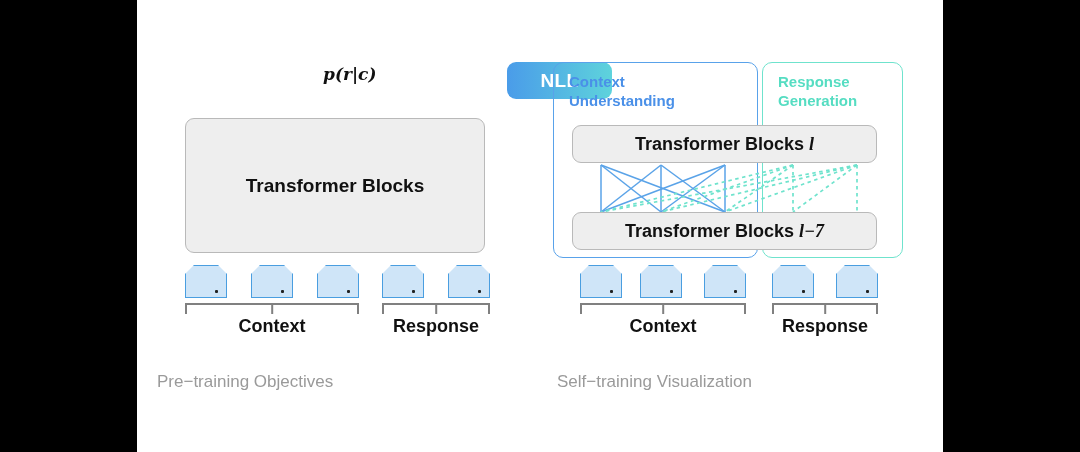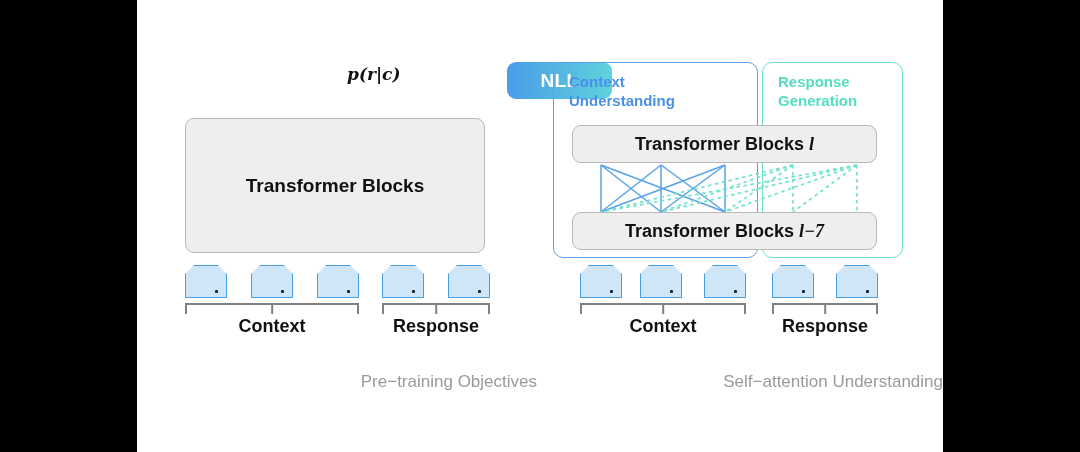--- a/index.html
+++ b/index.html
@@ -40,21 +40,21 @@
     display:flex;align-items:center;justify-content:center;
     color:#ffffff;font-size:19px;font-weight:bold;
     letter-spacing:.3px;
   }
 
   
   #prc{
     position:absolute;left:186px;top:64px;
     font-family:"DejaVu Serif",serif;
     font-style:italic;font-weight:bold;
-    font-size:17px;color:#111111;margin-left:24px;
+    font-size:17px;color:#111111;
   }
 
   
   .token{
     position:absolute;
     width:42px;height:33px;
     background:#cfe5f8;
     border:1.4px solid #4a9ee0;
     box-sizing:border-box;
     clip-path:polygon(9px 0, 33px 0, 100% 9px, 100% 100%, 0 100%, 0 9px);
@@ -78,23 +78,24 @@
   .grp-label{
     position:absolute;
     text-align:center;
     font-size:18px;font-weight:bold;color:#111111;
     white-space:nowrap;
   }
 
   
   .caption{
     position:absolute;
-    text-align:right;
+    text-align:left;
     font-size:17px;color:#9a9a9a;
     white-space:nowrap;
+    margin-left:20px;
   }
 
   
   .frame{
     position:absolute;
     border-radius:10px;
     box-sizing:border-box;
     background:transparent;
   }
   #frame-context{border:1.6px solid #59a2ea;}
@@ -229,16 +230,16 @@
     <div class="grp-label" style="left:43px;top:316px;width:166px;">Context</div>
 
     <div class="bracket" style="left:235px;top:303px;width:106px;">
       <span class="bar"></span>
       <span class="tl"></span>
       <span class="tc"></span>
       <span class="tr"></span>
     </div>
     <div class="grp-label" style="left:220px;top:316px;width:136px;">Response</div>
 
-    <div class="caption" style="left:0;top:372px;width:406px;">Self−attention Understanding</div>
+    <div class="caption" style="left:0;top:372px;width:406px;">Self−training Visualization</div>
   </div>
 
 </div>
 
 </body></html>

